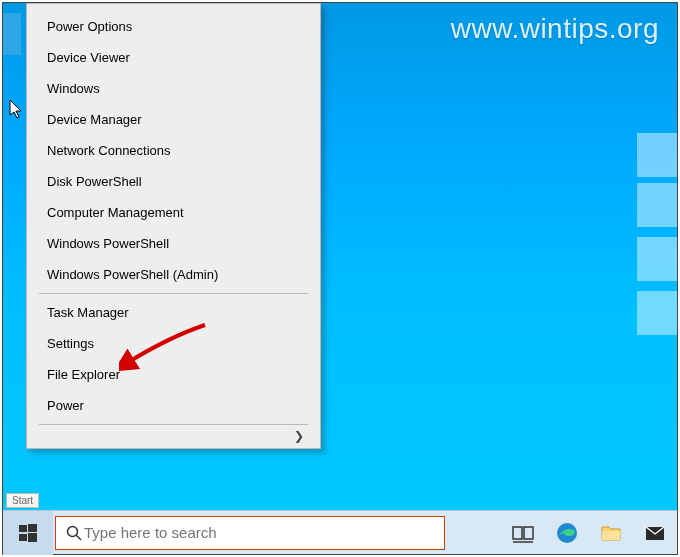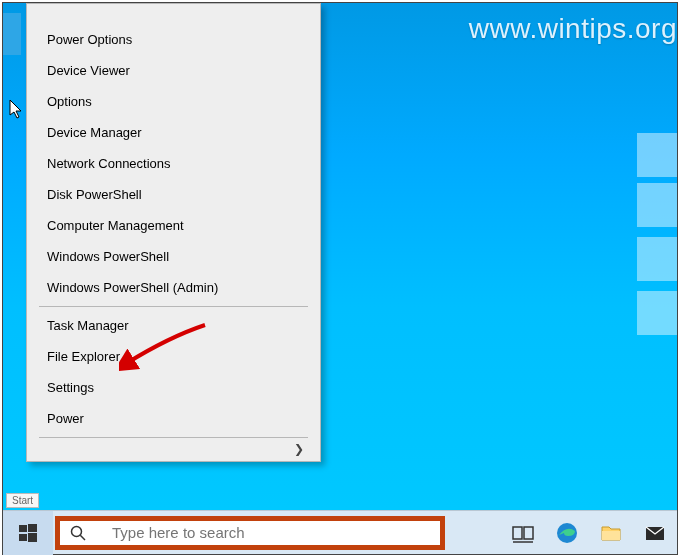--- a/index.html
+++ b/index.html
@@ -35,21 +35,21 @@
       width: 40px;
       height: 44px;
     }
     .win-logo-bg .q1 { top: 0; right: 0; }
     .win-logo-bg .q2 { top: 50px; right: 0; }
     .win-logo-bg .q3 { top: 104px; right: 0; }
     .win-logo-bg .q4 { top: 158px; right: 0; }
 
     .watermark {
       position: absolute;
-      top: 10px; right: 0;
+      top: 10px; right: 18px;
       color: #e9f6ff;
       font-size: 28px;
       font-family: Arial, sans-serif;
       letter-spacing: .5px;
       opacity: .95;
       text-shadow: 0 1px 2px rgba(0,0,0,.25);
     }
 
     .cursor {
       position: absolute;
@@ -62,21 +62,21 @@
     }
 
     .context-menu {
       position: absolute;
       top: 0;
       left: 23px;
       width: 295px;
       background: #eeeeee;
       border: 1px solid #b7b7b7;
       box-shadow: 4px 4px 6px rgba(0,0,0,.25);
-      padding-top: 20px;
+      padding-top: 7px;
       padding-bottom: 4px;
       z-index: 10;
     }
     .menu-item {
       padding: 8px 20px 8px 20px;
       font-size: 13px;
       color: #000;
       cursor: default;
       position: relative;
     }
@@ -119,26 +119,26 @@
       align-items: center;
       justify-content: center;
       background: #c7dbef;
       cursor: pointer;
     }
     .start-btn svg { width: 18px; height: 18px; }
     .search-box {
       flex: 0 0 390px;
       height: 34px;
       background: #fff;
-      border: 5px solid #c2410c;
+      border: 1px solid #c2410c;
       margin-left: 2px;
       display: flex;
       align-items: center;
       padding: 0 10px;
-      gap: 26px;
+      gap: 2px;
       color: #555;
       font-size: 15px;
     }
     .search-box svg { width: 16px; height: 16px; flex-shrink: 0; }
     .search-box input {
       border: none;
       outline: none;
       font-size: 15px;
       color: #333;
       width: 100%;
@@ -197,33 +197,33 @@
 
   <div class="start-tip">Start</div>
 
   <svg class="cursor" viewBox="0 0 16 22">
     <path d="M1 1 L1 16 L5 13 L8 19 L10 18 L7 12 L12 12 Z" fill="#fff" stroke="#000" stroke-width="1"></path>
   </svg>
 
   <div class="context-menu">
     <div class="menu-item"><span>Power Options</span></div>
     <div class="menu-item"><span>Device Viewer</span></div>
-    <div class="menu-item"><span>Options</span></div>
+    <div class="menu-item"><span>Windows</span></div>
     <div class="menu-item"><span>Device Manager</span></div>
     <div class="menu-item"><span>Network Connections</span></div>
     <div class="menu-item"><span>Disk PowerShell</span></div>
     <div class="menu-item"><span>Computer Management</span></div>
     <div class="menu-item"><span>Windows PowerShell</span></div>
     <div class="menu-item"><span>Windows PowerShell (Admin)</span></div>
 
     <div class="menu-sep"></div>
 
     <div class="menu-item"><span>Task Manager</span></div>
+    <div class="menu-item"><span>Settings</span></div>
     <div class="menu-item"><span>File Explorer</span></div>
-    <div class="menu-item"><span>Settings</span></div>
     <div class="menu-item"><span>Power</span></div>
 
     <div class="menu-sep"></div>
 
     <div class="menu-item">
       <span class="chev">❯</span>
     </div>
   </div>
 
   <svg class="arrow" viewBox="0 0 90 60">

